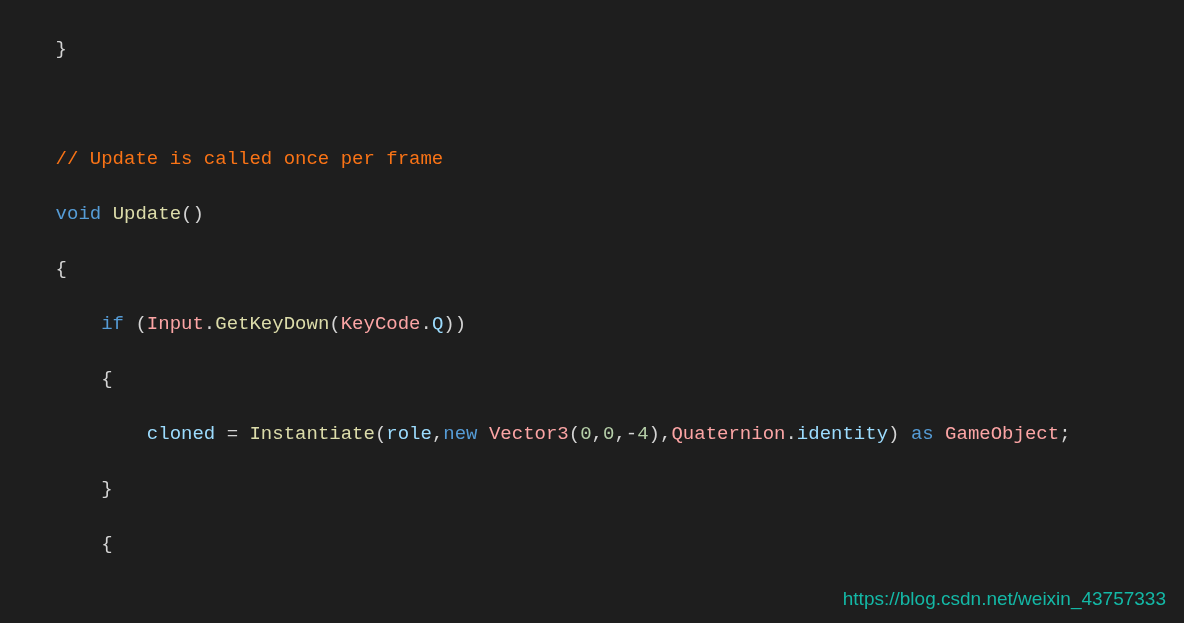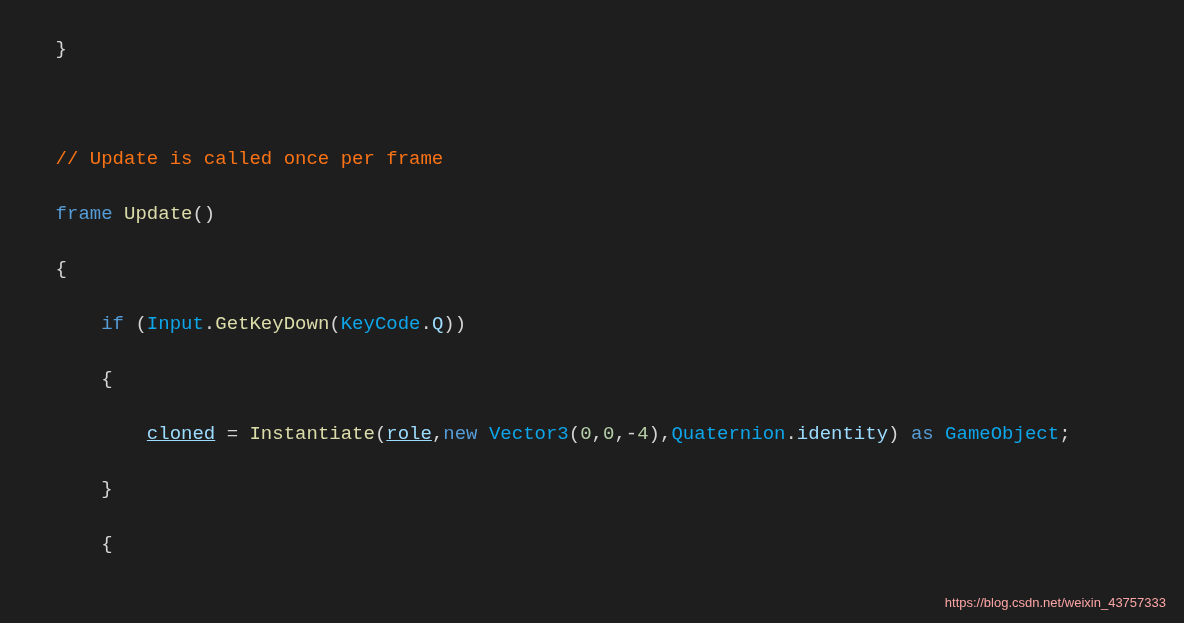--- a/index.html
+++ b/index.html
@@ -23,42 +23,42 @@
       padding: 8px 0 0 0;
       white-space: pre;
     }
     .line {
       padding-left: 10px;
       position: relative;
     }
     .comment { color: #f97316; }
     .keyword { color: #569cd6; }
     .method { color: #dcdcaa; }
-    .type { color: #0ea5e9; }
-    .variable { color: #9cdcfe; text-decoration: underline; }
+    .type { color: #fca5a5; }
+    .variable { color: #9cdcfe; }
     .property { color: #9cdcfe; }
     .number { color: #b5cea8; }
     .punct { color: #d4d4d4; }
     .watermark {
       position: absolute;
       bottom: 10px;
       right: 18px;
-      color: #fca5a5;
-      font-size: 13px;
+      color: #14b8a6;
+      font-size: 19px;
       font-family: Arial, sans-serif;
     }
   </style>
 </head>
 <body>
 
 <div class="code-container">
 <div class="line">    <span class="punct">}</span></div>
 <div class="line"> </div>
 <div class="line">    <span class="comment">// Update is called once per frame</span></div>
-<div class="line">    <span class="keyword">frame</span> <span class="method">Update</span><span class="punct">()</span></div>
+<div class="line">    <span class="keyword">void</span> <span class="method">Update</span><span class="punct">()</span></div>
 <div class="line">    <span class="punct">{</span></div>
 <div class="line">        <span class="keyword">if</span> <span class="punct">(</span><span class="type">Input</span><span class="punct">.</span><span class="method">GetKeyDown</span><span class="punct">(</span><span class="type">KeyCode</span><span class="punct">.</span><span class="property">Q</span><span class="punct">))</span></div>
 <div class="line">        <span class="punct">{</span></div>
 <div class="line">            <span class="variable">cloned</span> <span class="punct">=</span> <span class="method">Instantiate</span><span class="punct">(</span><span class="variable">role</span><span class="punct">,</span><span class="keyword">new</span> <span class="type">Vector3</span><span class="punct">(</span><span class="number">0</span><span class="punct">,</span><span class="number">0</span><span class="punct">,</span><span class="punct">-</span><span class="number">4</span><span class="punct">),</span><span class="type">Quaternion</span><span class="punct">.</span><span class="property">identity</span><span class="punct">)</span> <span class="keyword">as</span> <span class="type">GameObject</span><span class="punct">;</span></div>
 <div class="line">        <span class="punct">}</span></div>
 <div class="line">        <span class="punct">{</span></div>
 
 
 
 

